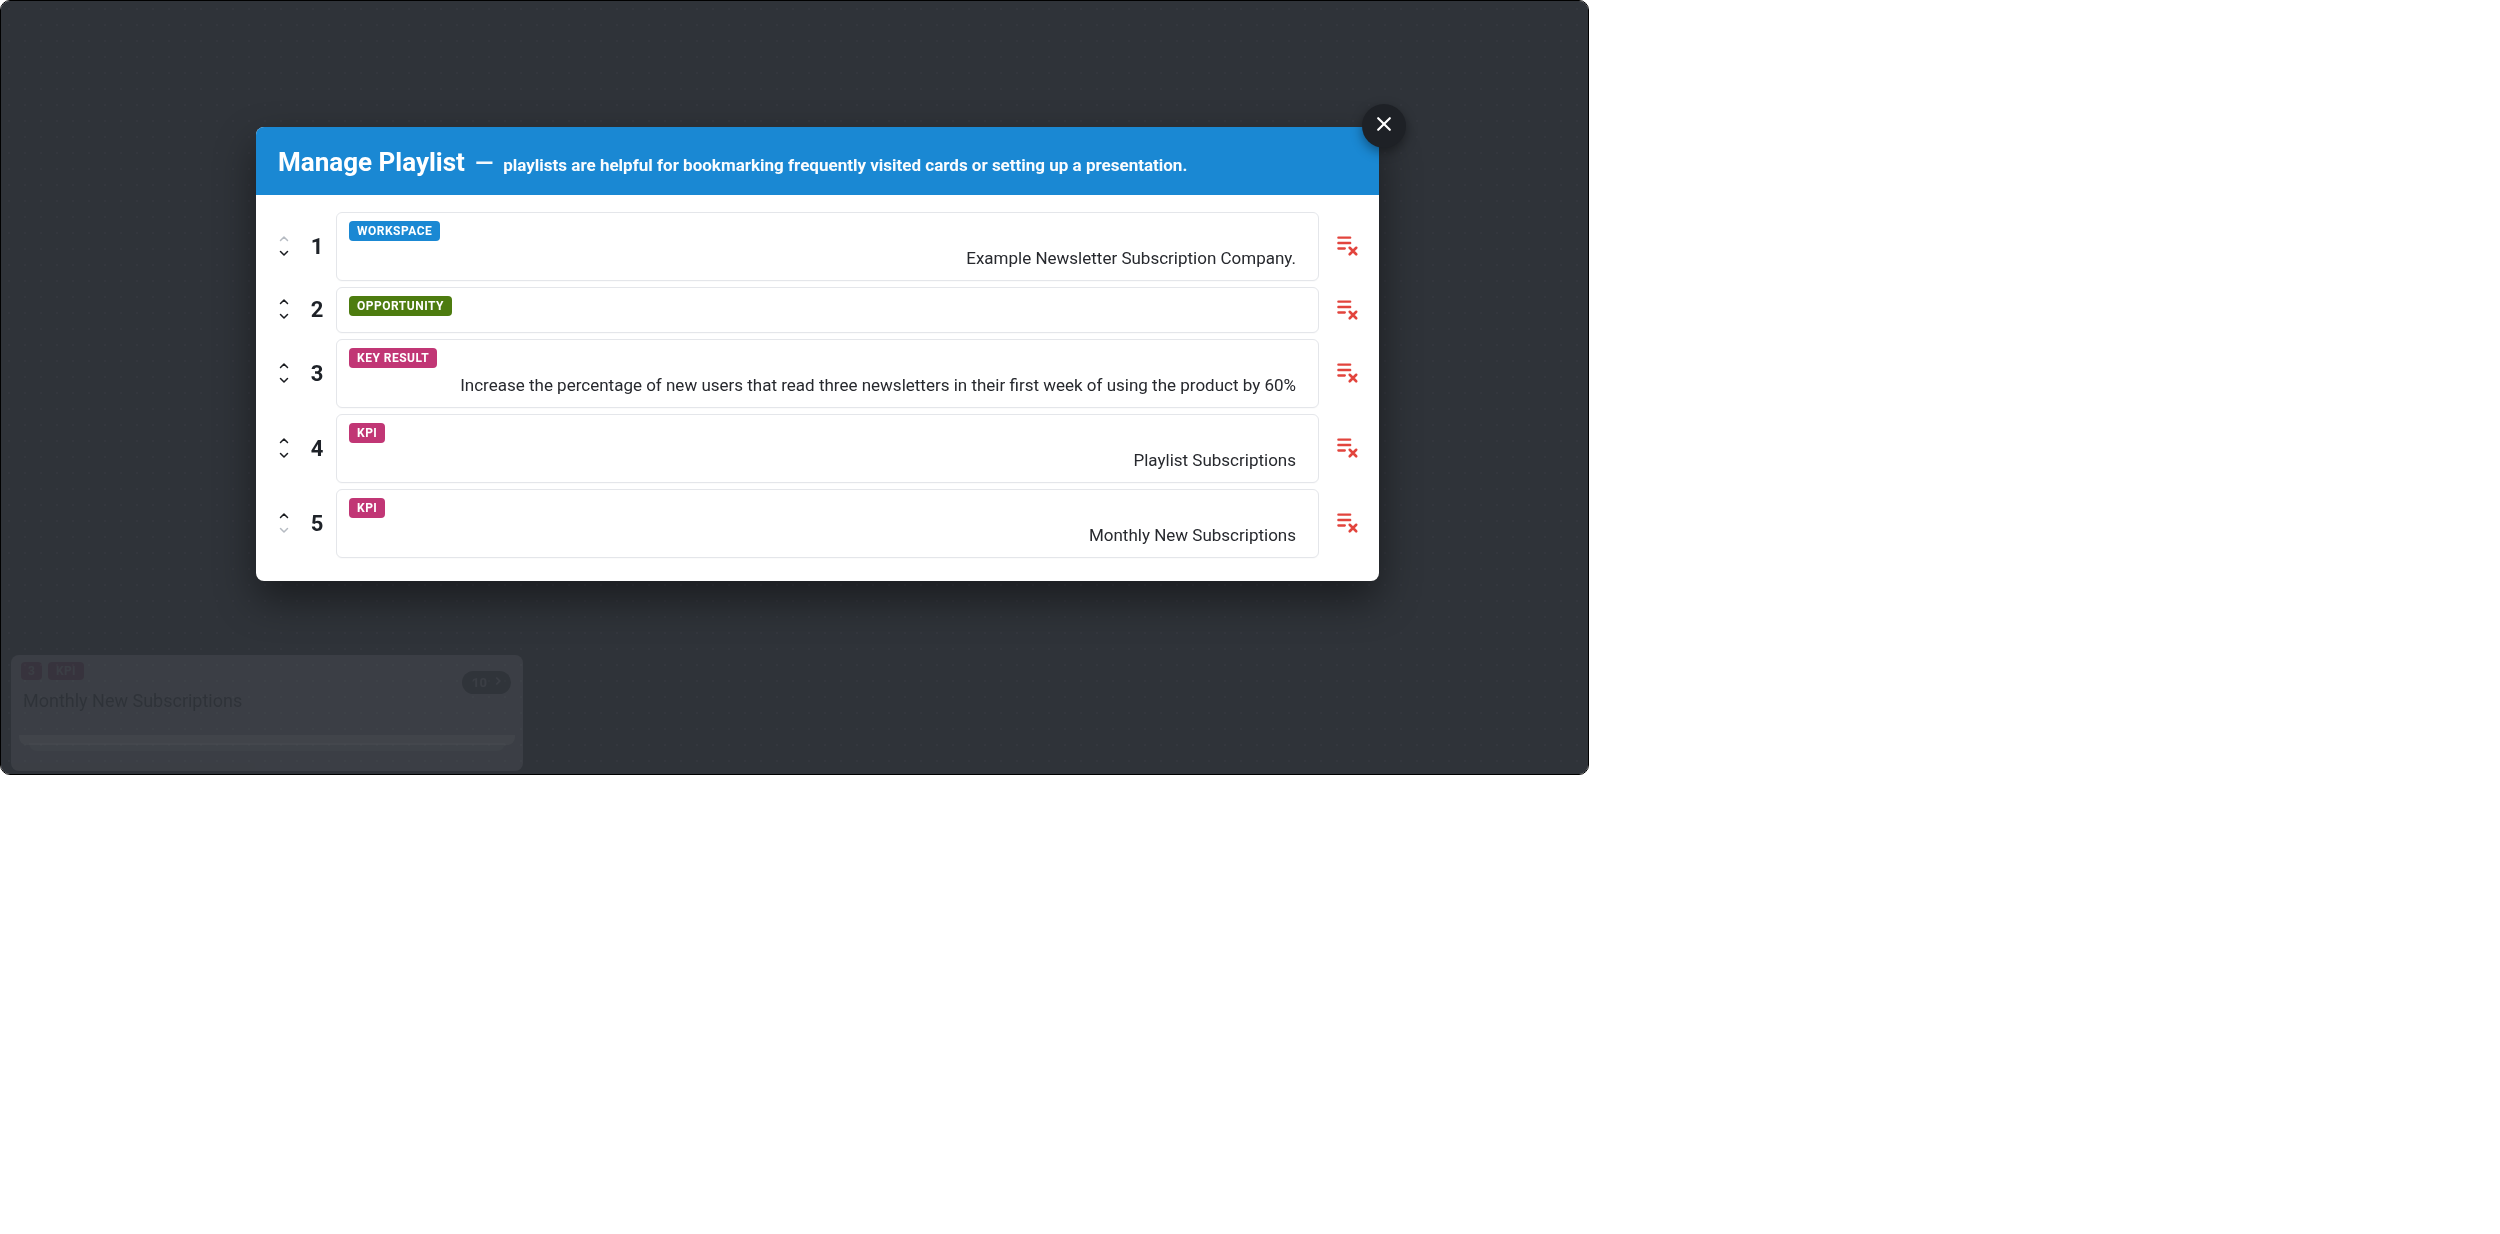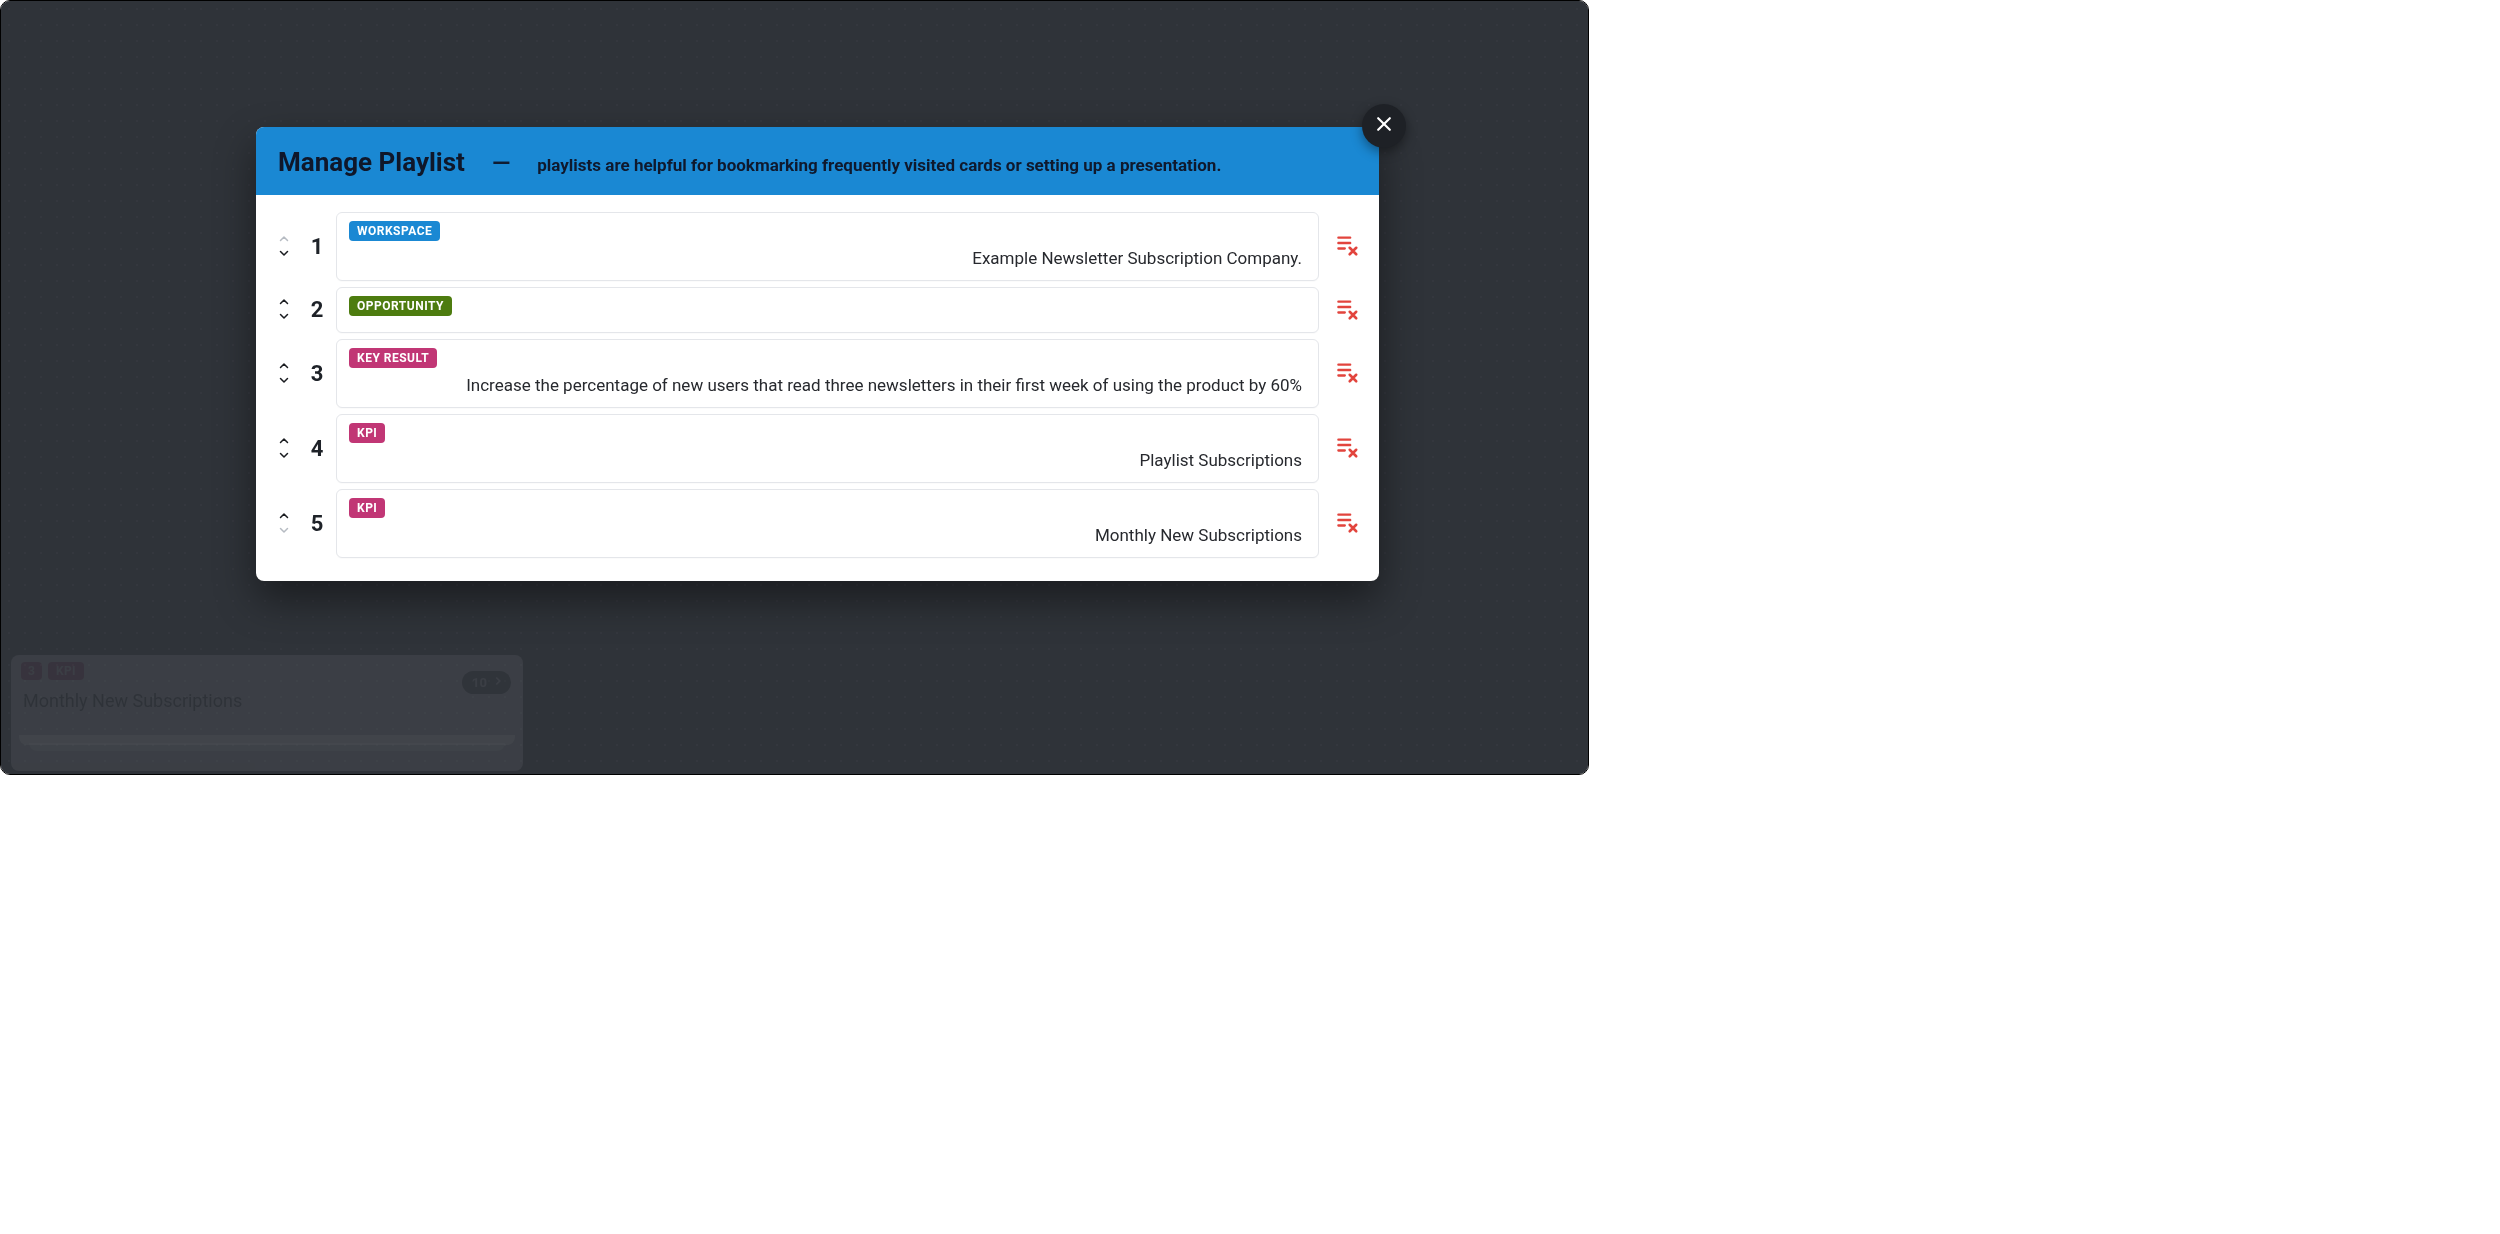--- a/index.html
+++ b/index.html
@@ -119,26 +119,26 @@
       position: absolute;
       left: 255px;
       top: 126px;
       width: 1123px;
       background: #fff;
       border-radius: 8px;
       box-shadow: 0 18px 40px rgba(0,0,0,0.45);
     }
     .modal-header {
       background: #1a88d3;
-      color: #0f172a;
+      color: #ffffff;
       border-radius: 8px 8px 0 0;
       padding: 20px 22px 18px 22px;
       display: flex;
       align-items: baseline;
-      gap: 27px;
+      gap: 10px;
     }
     .modal-header .title {
       font-size: 26px;
       font-weight: 700;
     }
     .modal-header .dash {
       font-size: 24px;
       font-weight: 600;
       opacity: 0.95;
     }
@@ -180,21 +180,21 @@
       font-weight: 700;
       color: #1e2228;
       width: 18px;
       text-align: center;
     }
     .card {
       flex: 1;
       background: #fff;
       border: 1px solid #e4e6ea;
       border-radius: 6px;
-      padding: 7px 16px 10px 12px;
+      padding: 7px 22px 10px 12px;
       box-shadow: 0 1px 1px rgba(0,0,0,0.02);
     }
     .badge {
       display: inline-block;
       color: #fff;
       font-size: 12px;
       font-weight: 700;
       letter-spacing: 0.5px;
       padding: 3px 8px;
       border-radius: 4px;

